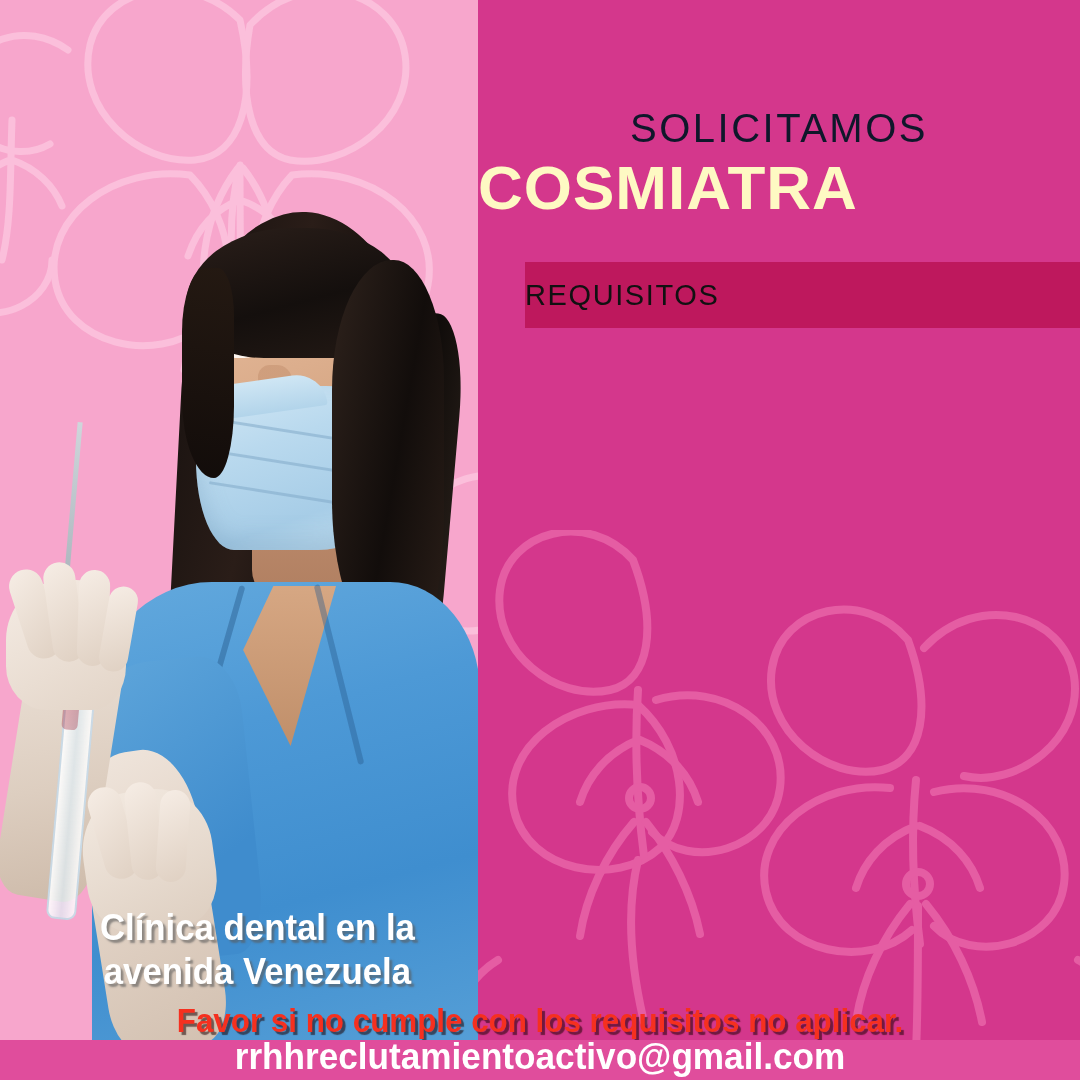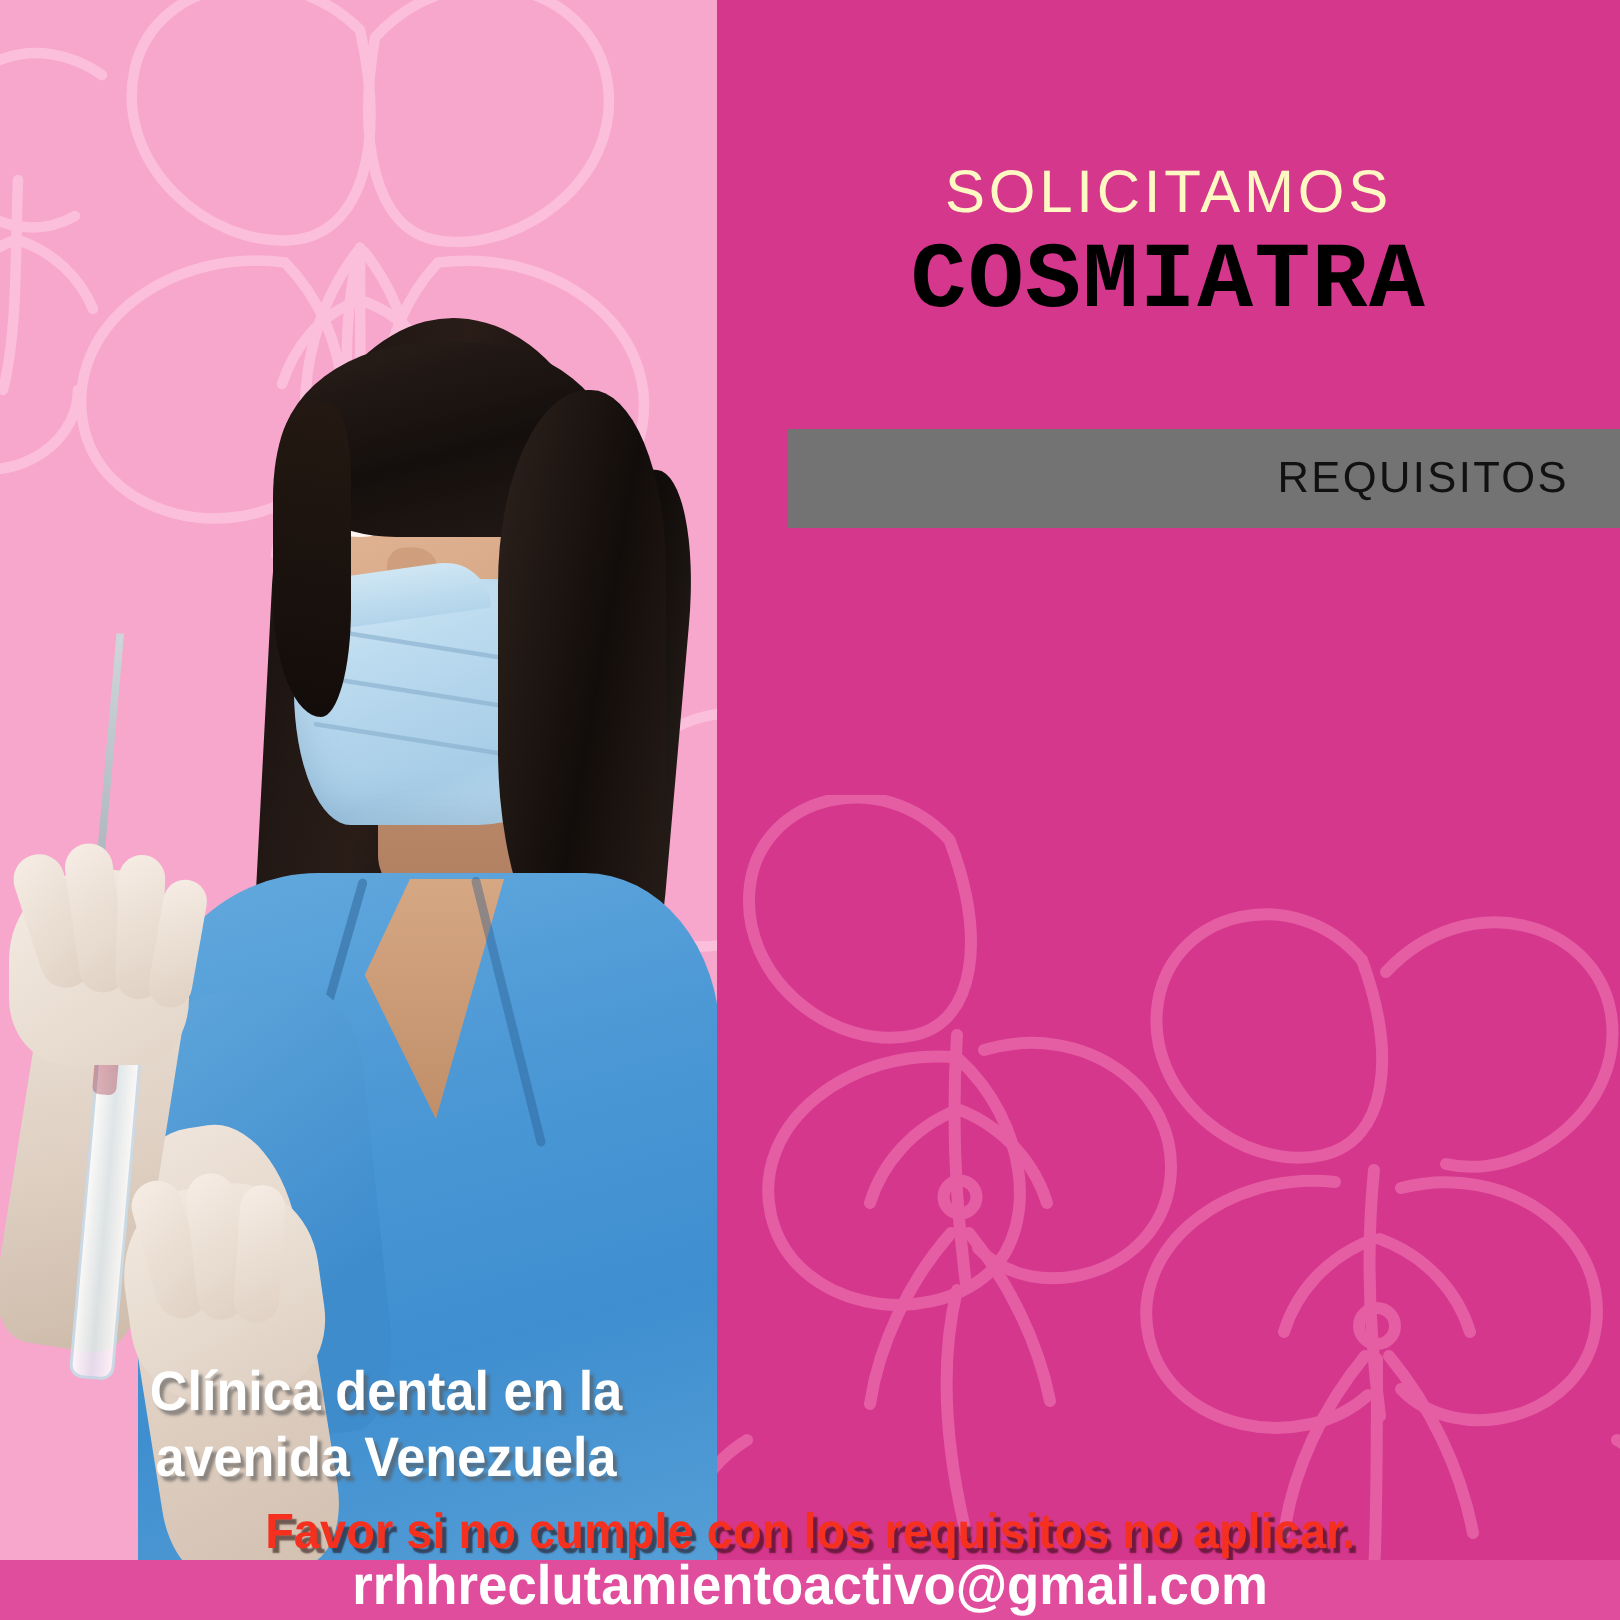--- a/index.html
+++ b/index.html
@@ -194,36 +194,36 @@
     position:absolute; left:478px; top:0;
     width:602px; height:1080px;
     background:#d4378c;
     overflow:hidden;
   }
   .right-flowers { position:absolute; left:-40px; top:530px; width:700px; height:560px; opacity:.85; }
   .right-flowers svg { width:100%; height:100%; display:block; }
 
   .solicitamos {
     position:absolute; left:0; right:0; top:106px;
-    text-align:center; color:#fef9c3;
+    text-align:center; color:#0f172a;
     font-size:40px; letter-spacing:2.5px; font-weight:400;
     font-family:"Liberation Sans", sans-serif;
   }
   .cosmiatra {
     position:absolute; left:0; right:0; top:152px;
-    text-align:center; color:#000000;
+    color:#fef9c3;
     font-size:62px; font-weight:bold; letter-spacing:1px;
-    font-family:Liberation Mono, monospace;
+    font-family:Liberation Sans, sans-serif;
   }
 
   .requisitos-box {
     position:absolute; left:47px; top:262px;
     width:555px; height:66px;
-    background:#737373;
-    display:flex; align-items:center; justify-content:flex-end;margin-top:24px;
+    background:#be185d;
+    display:flex; align-items:center; justify-content:flex-start;
   }
   .requisitos-box span {
     font-size:29px; color:#111111; letter-spacing:1.6px;
     font-family:"Liberation Sans", sans-serif; padding-right:34px;
   }
 
   .req-list {
     position:absolute; left:30px; top:352px; width:572px;
   }
   .req-line {

